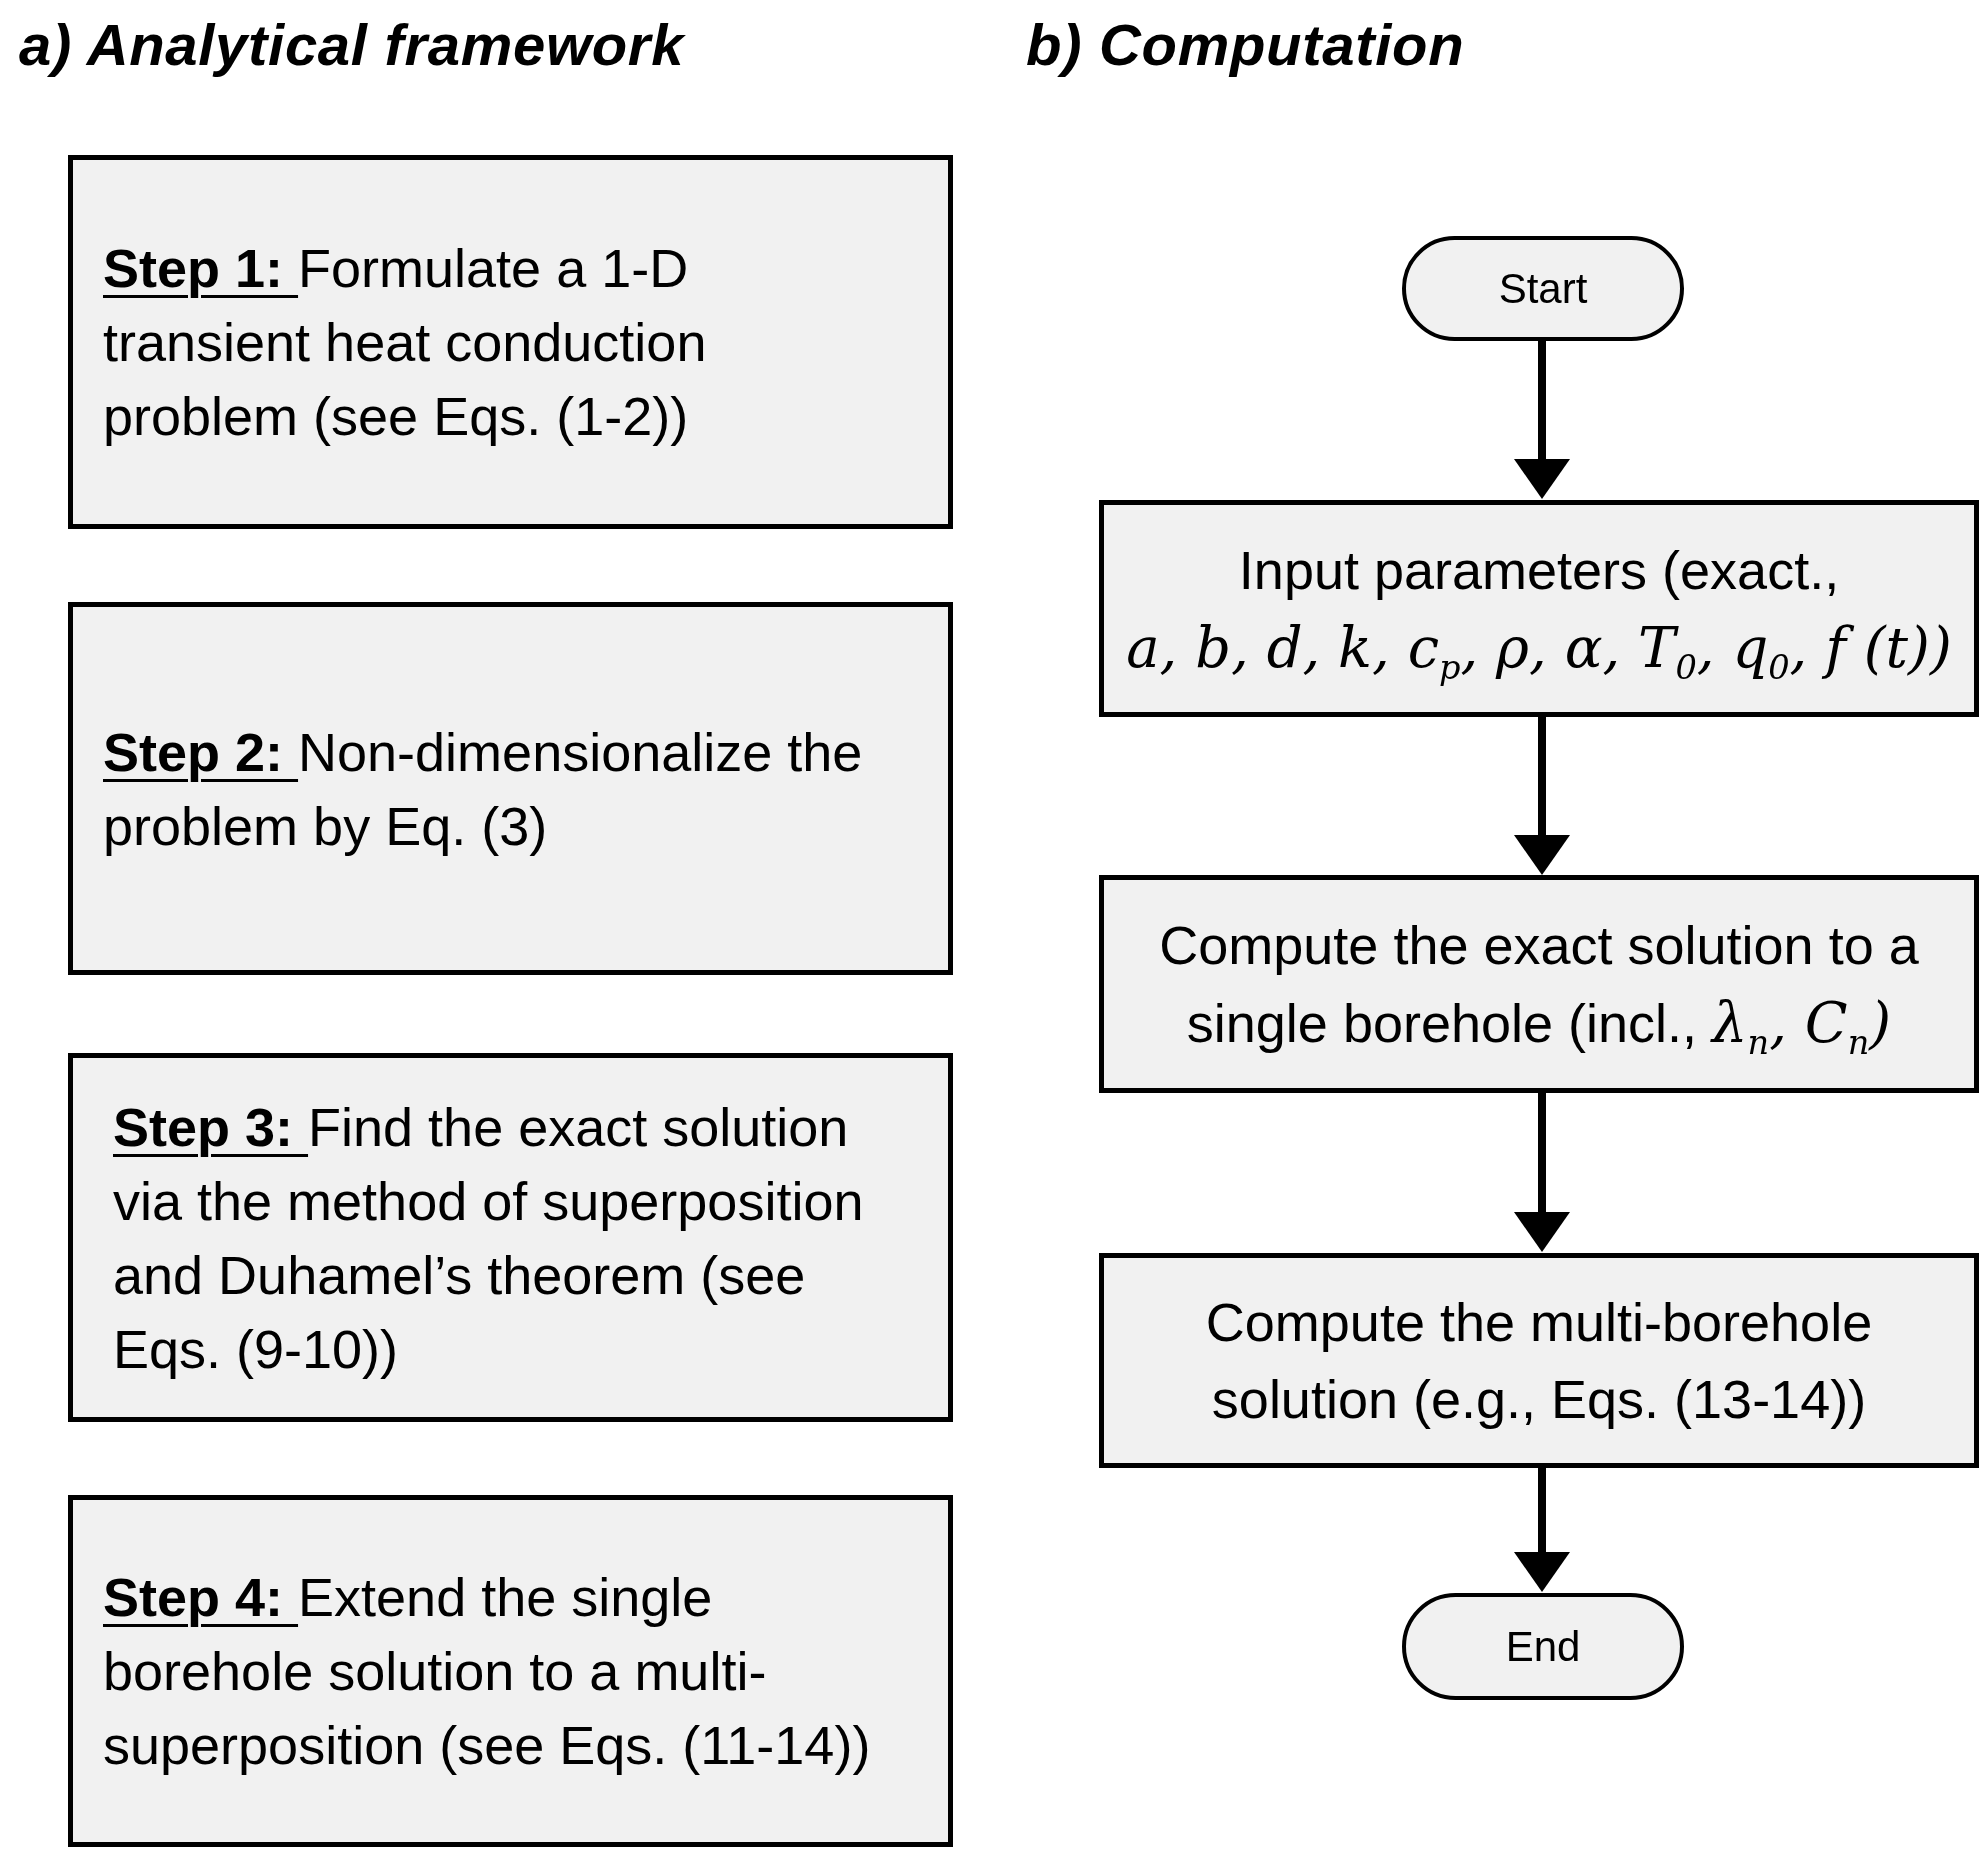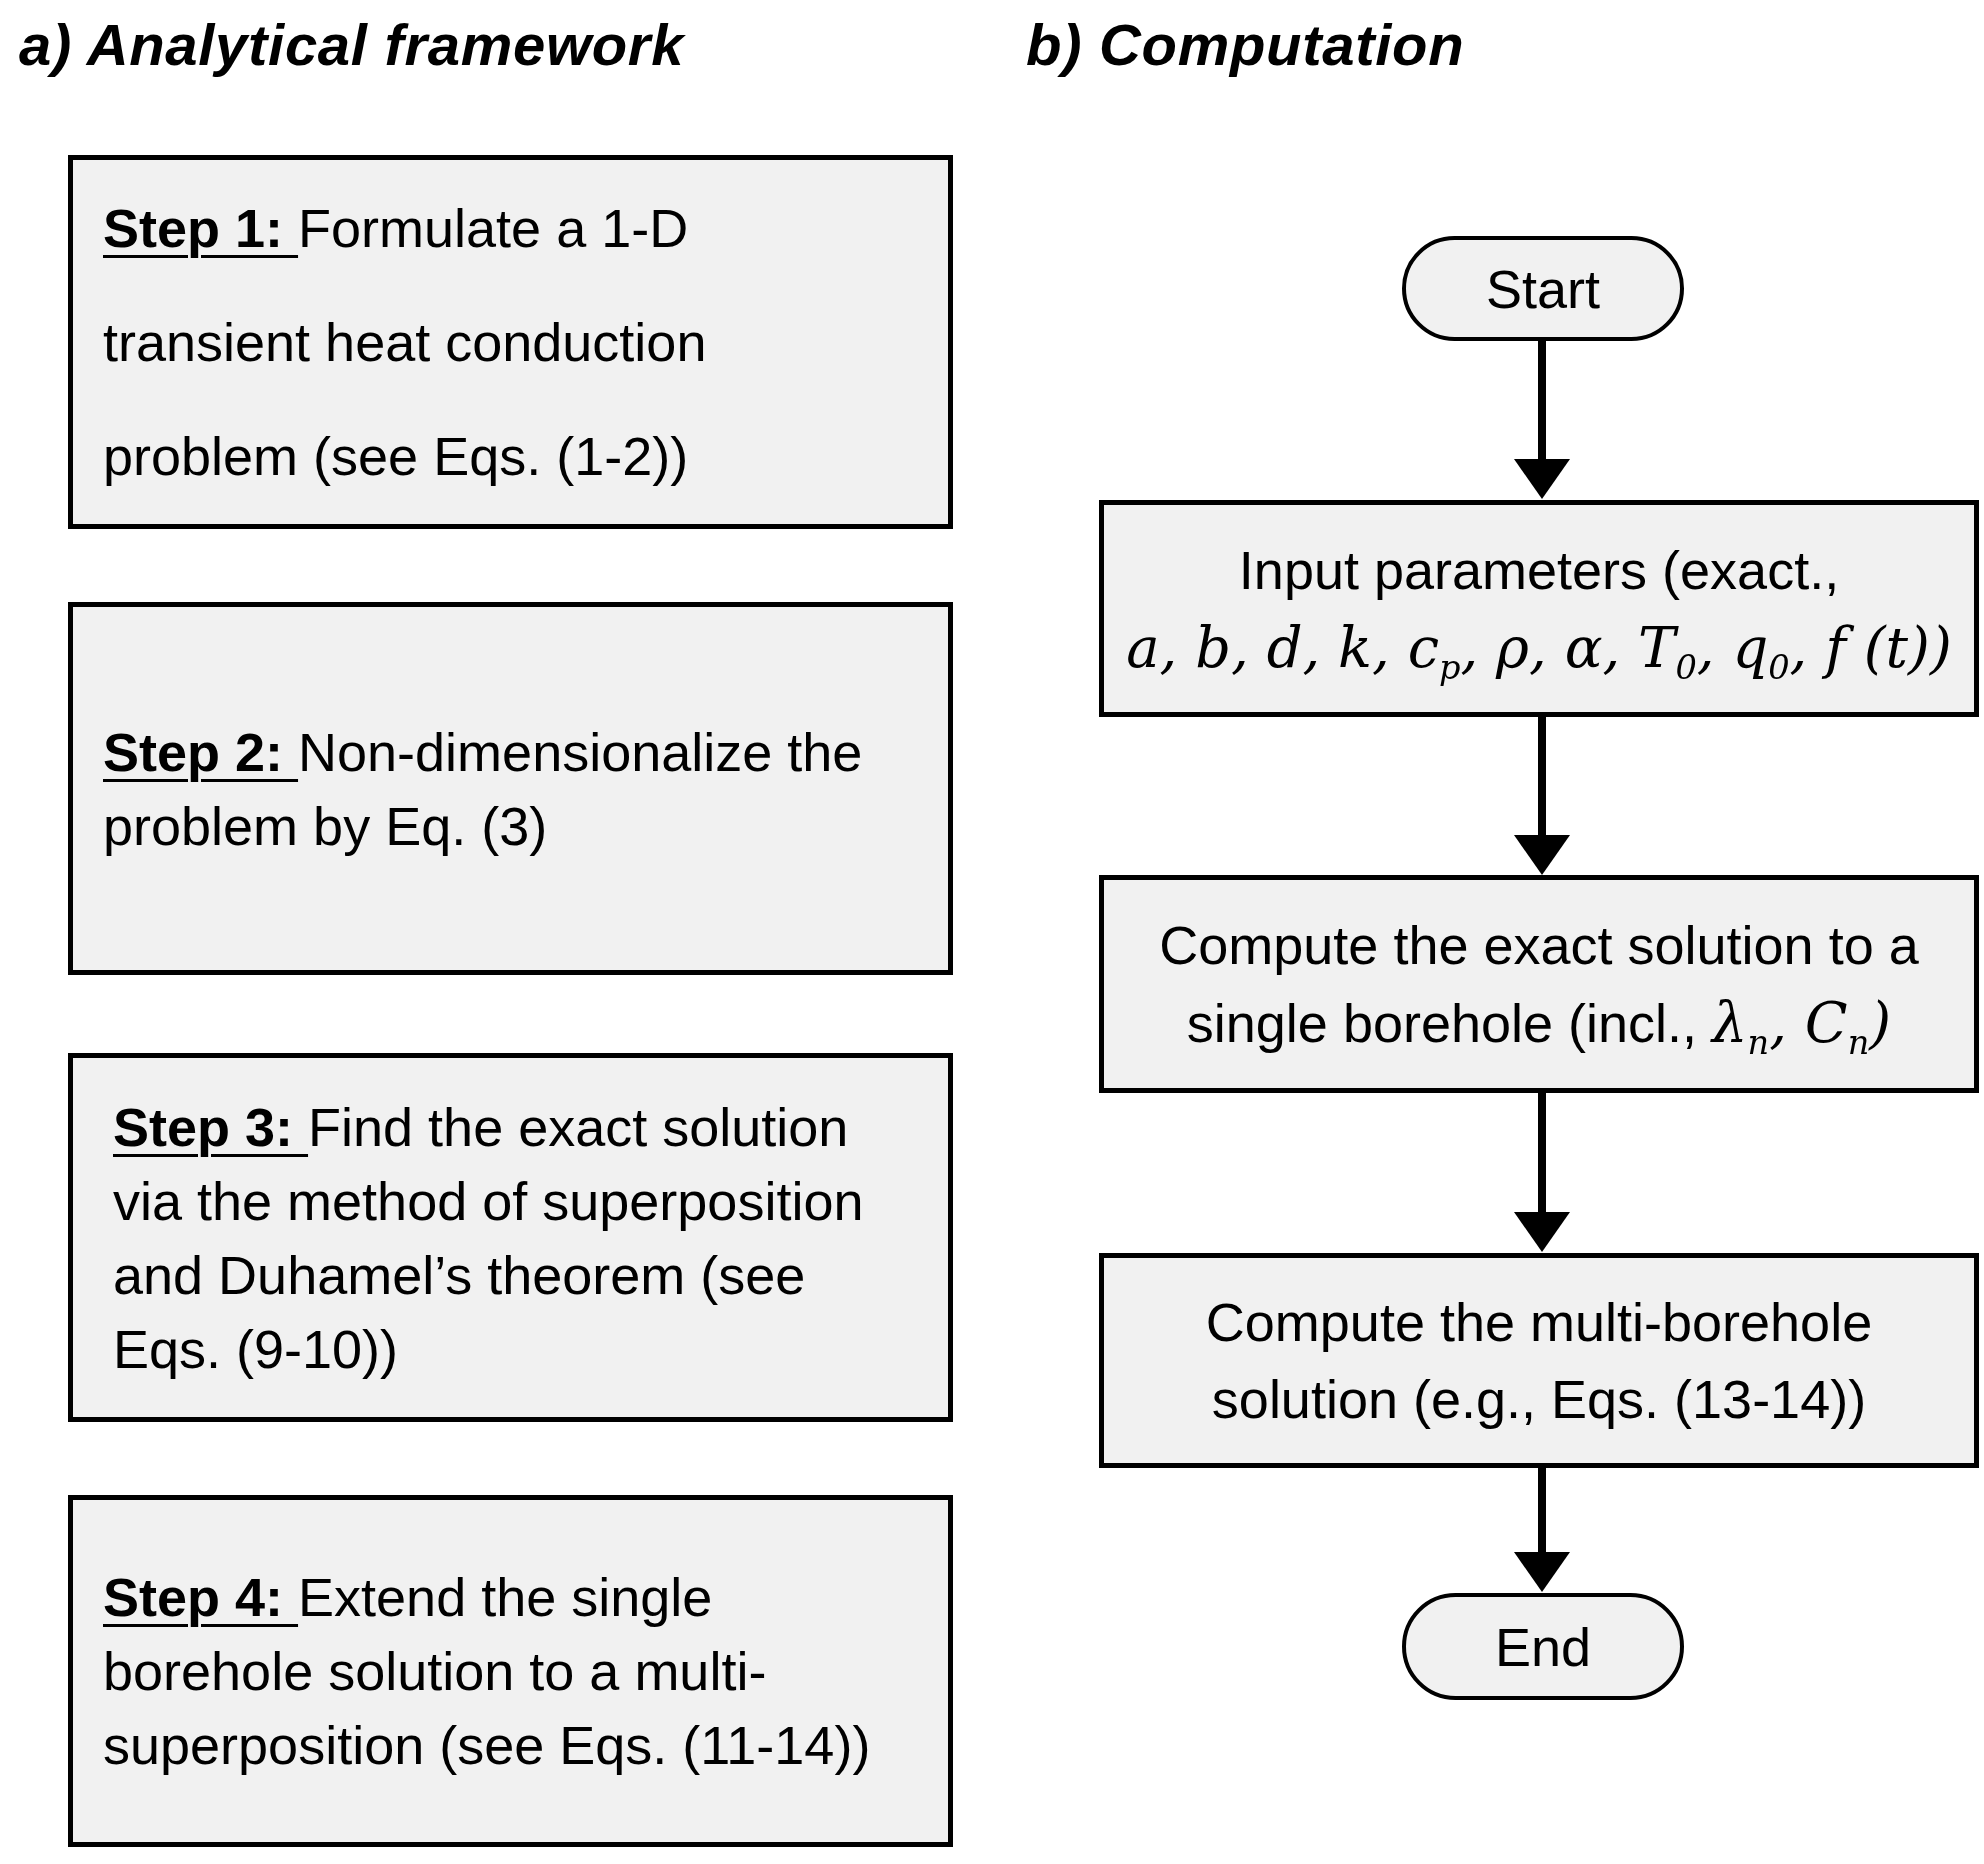--- a/index.html
+++ b/index.html
@@ -25,42 +25,42 @@
   .flow-box{
     position:absolute;left:1099px;width:880px;background:#f1f1f1;
     border:5.4px solid #000;box-sizing:border-box;
     display:flex;flex-direction:column;justify-content:center;align-items:center;
     text-align:center;font-size:54px;line-height:77px;
   }
   .flow-line{white-space:nowrap;}
   .terminal{
     position:absolute;left:1402px;width:282px;background:#f1f1f1;
     border:4.7px solid #000;box-sizing:border-box;border-radius:64px;
-    display:flex;align-items:center;justify-content:center;font-size:54px;
+    display:flex;align-items:center;justify-content:center;font-size:42px;
   }
   .math{
     font-family:"DejaVu Serif","Liberation Serif",serif;
     font-style:italic;font-size:56px;
   }
   .math sub{font-size:0.6em;line-height:0;}
   .arrow-line{position:absolute;left:1538px;width:8px;background:#000;}
   .arrow-head{
     position:absolute;left:1514px;width:0;height:0;
     border-left:28px solid transparent;border-right:28px solid transparent;
     border-top:40px solid #000;
   }
 </style>
 </head>
 <body>
 
 <div class="panel-title" style="left:19px;top:10.7px;">a) Analytical framework</div>
 
 <div class="panel-title" style="left:1026px;top:10.7px;">b) Computation</div>
 
-<div class="step-box" style="top:155px;height:374px;gap:40px;">
+<div class="step-box" style="top:155px;height:374px;">
   <div class="step-line">
     <span class="step-label">Step 1: </span><span>Formulate a 1-D</span>
   </div>
   <div class="step-line">transient heat conduction</div>
   <div class="step-line">problem (see Eqs. (1-2))</div>
 </div>
 
 <div class="step-box" style="top:602px;height:373px;">
   <div class="step-line">
     <span class="step-label">Step 2: </span><span>Non-dimensionalize the</span>

